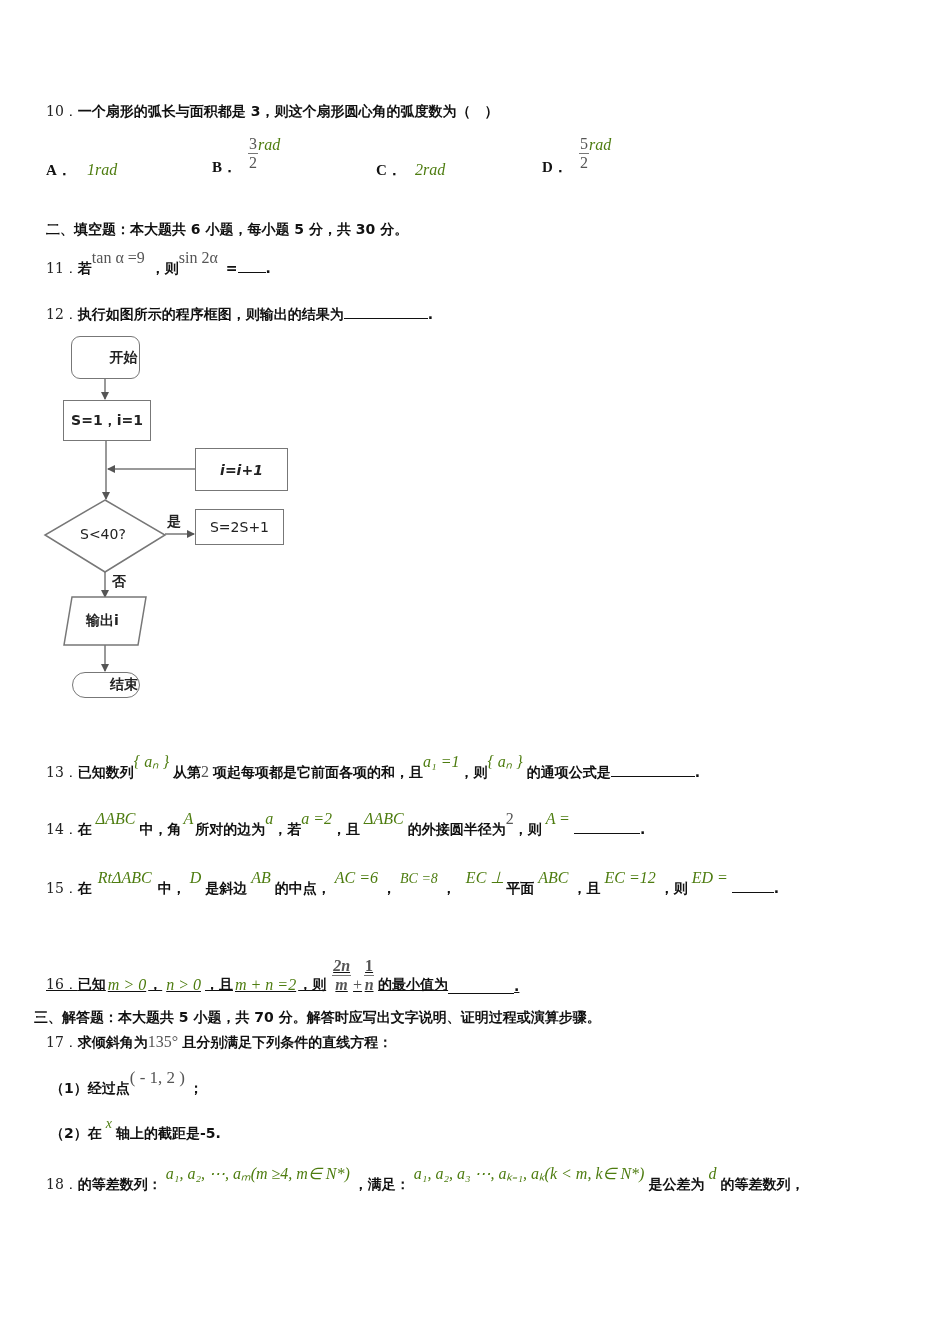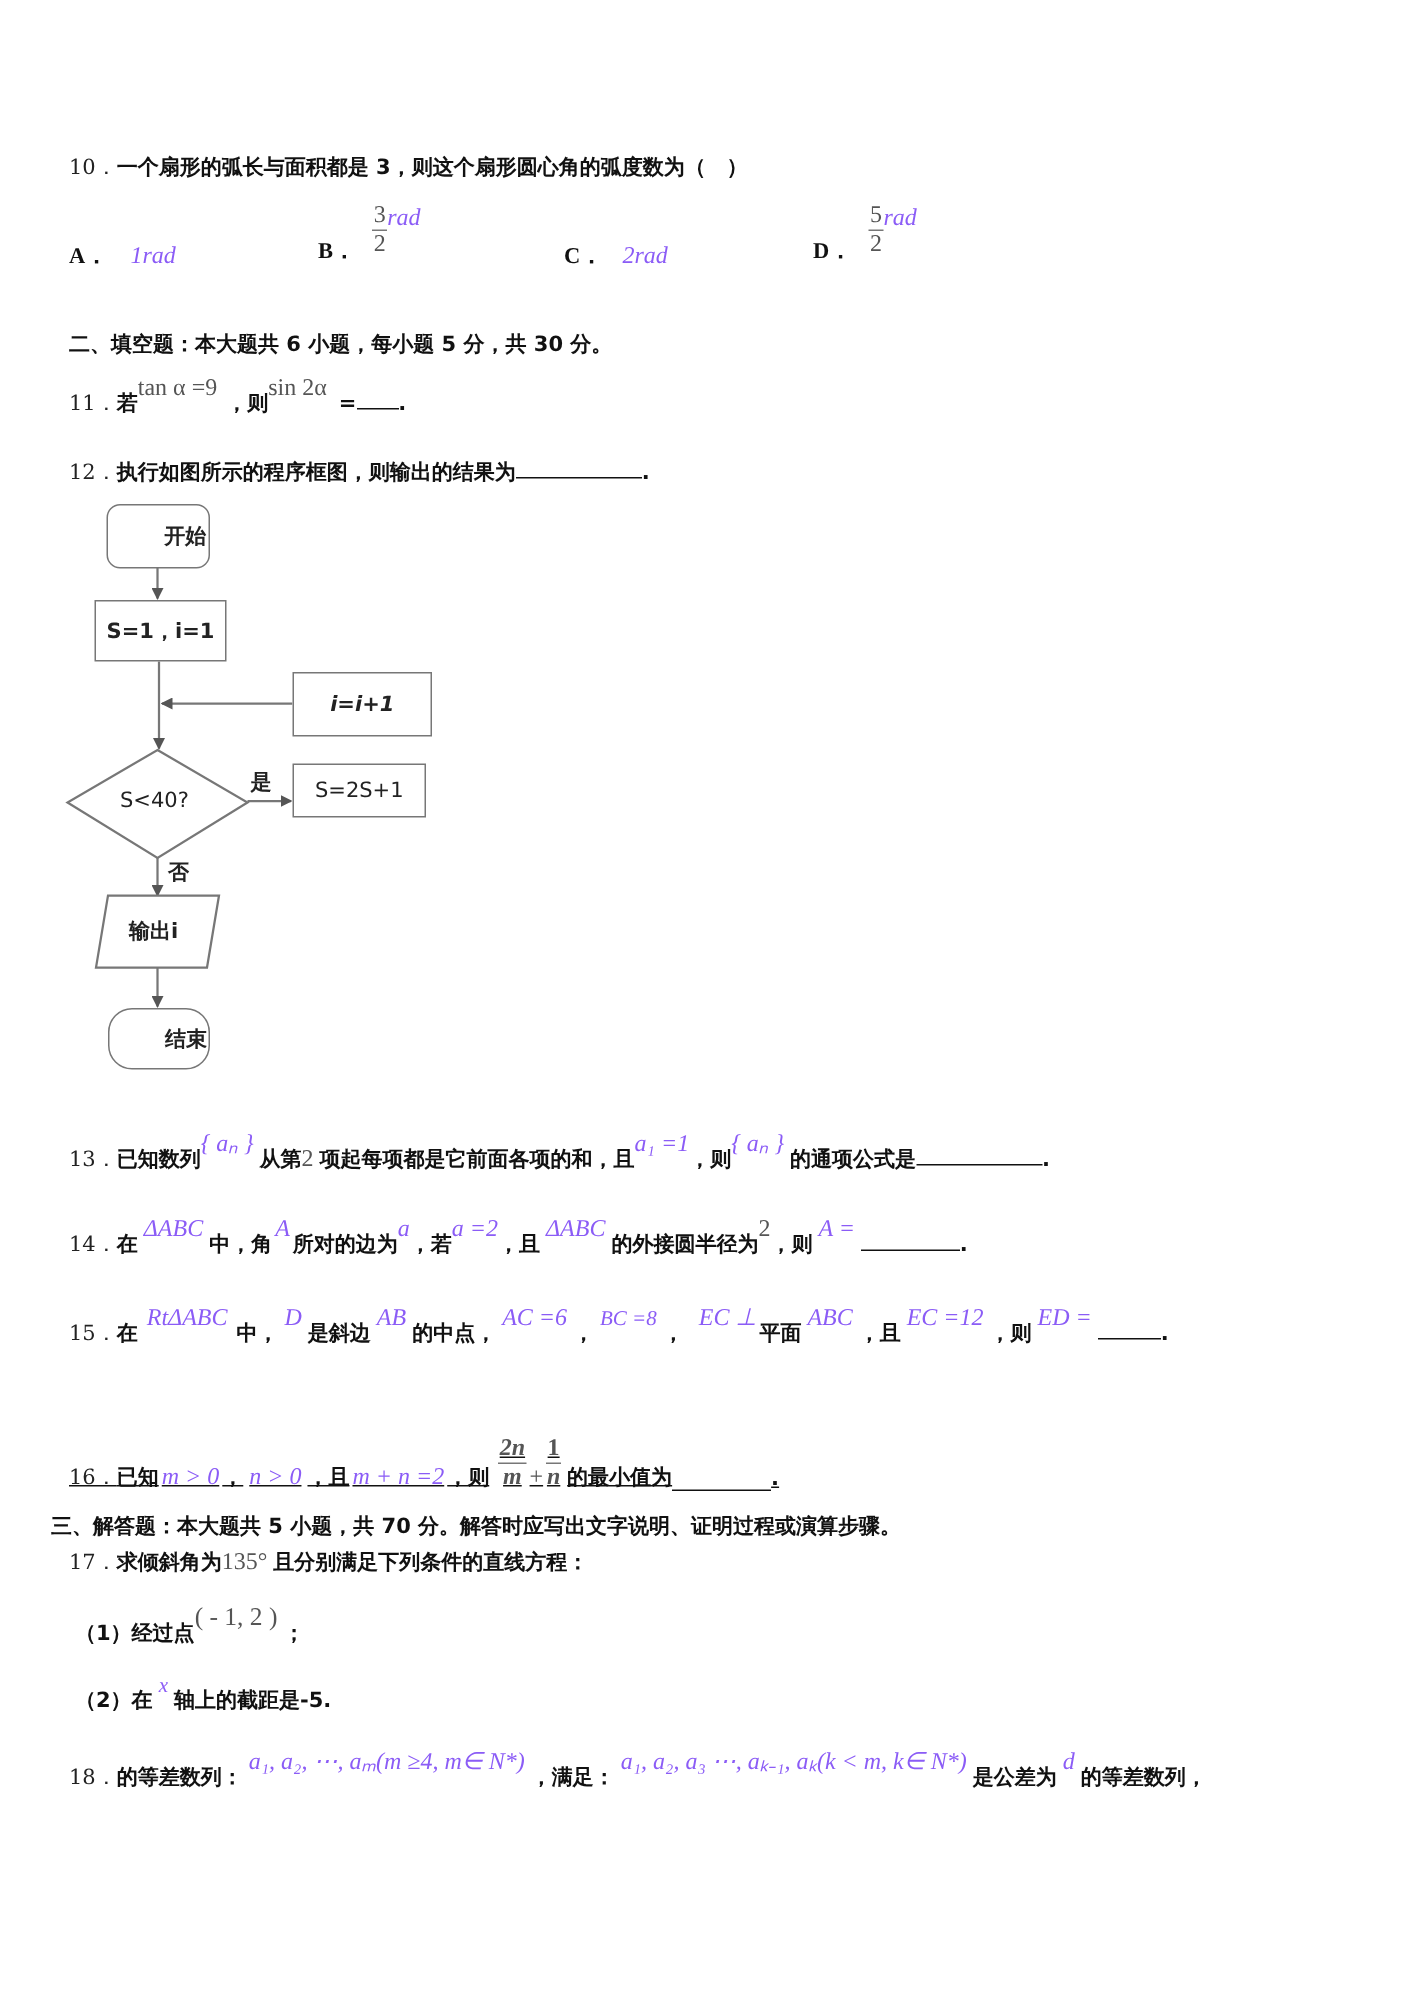--- a/index.html
+++ b/index.html
@@ -1,21 +1,21 @@
 <!DOCTYPE html>
 <html><head>
 <meta charset="utf-8">
 <style>
   html, body { margin: 0; padding: 0; background: #ffffff; }
   body { width: 950px; height: 1344px; position: relative; overflow: hidden;
          font-family: "DejaVu Sans", sans-serif; color: #111; }
   .abs { position: absolute; white-space: nowrap; }
   .q { font-size: 14px; font-weight: bold; }
   .num { font-family: "DejaVu Serif", serif; font-weight: normal; font-size: 14px; color: #222; }
-  .m { font-family: "Liberation Serif", serif; font-style: italic; font-weight: normal; color: #8b5cf6; font-size: 16px; }
+  .m { font-family: "Liberation Serif", serif; font-style: italic; font-weight: normal; color: #4d7c0f; font-size: 16px; }
   .mr { font-family: "Liberation Serif", serif; font-style: normal; font-weight: normal; color: #555; font-size: 16px; }
   .sup { position: relative; top: -10px; }
   .blank { display: inline-block; border-bottom: 1.5px solid #111; height: 14px; vertical-align: baseline; }
   .opt-label { font-family: "Liberation Serif", serif; font-weight: bold; font-size: 15px; }
   .frac { display: inline-block; vertical-align: middle; text-align: center; font-family: "Liberation Serif", serif; color: #555; font-size: 16px; line-height: 18px; }
   .frac .n { display: block; border-bottom: 1px solid #777; padding: 0 1px; }
   .frac .d { display: block; }
   .fc-box { position: absolute; border: 1.5px solid #777; background: #fff; box-sizing: border-box;
             display: flex; align-items: center; justify-content: center;
             font-size: 14px; font-weight: bold; color: #222; }
@@ -81,21 +81,21 @@
     </g>
   </svg>
   <div class="fc-box fc-round" style="left:71px; top:336px; width:69px; height:43px;">开始</div>
   <div class="fc-box" style="left:63px; top:400px; width:88px; height:41px; font-weight:bold;">S=1，i=1</div>
   <div class="fc-box" style="left:195px; top:448px; width:93px; height:43px; font-style:italic;">i=i+1</div>
   <div class="fc-label" style="left:80px; top:526px; font-weight:normal;">S&lt;40?</div>
   <div class="fc-label" style="left:167px; top:513px;">是</div>
   <div class="fc-box" style="left:195px; top:509px; width:89px; height:36px; font-weight:normal;">S=2S+1</div>
   <div class="fc-label" style="left:112px; top:573px;">否</div>
   <div class="fc-label" style="left:86px; top:612px;">输出i</div>
-  <div class="fc-box fc-round" style="left:72px; top:672px; width:68px; height:41px;border-radius:16px;">结束</div>
+  <div class="fc-box fc-round" style="left:72px; top:672px; width:68px; height:26px;border-radius:16px;">结束</div>
 </div>
 
 <div class="abs q" style="left:46px; top:760px;">
   <span class="num">13．</span><span>已知数列</span><span class="m sup">{ aₙ }</span><span style="margin-left:4px;margin-top:15px;">从第</span><span class="mr">2</span><span style="margin-left:4px;">项起每项都是它前面各项的和，且</span><span class="m sup">a₁ =1</span><span>，则</span><span class="m sup">{ aₙ }</span><span style="margin-left:4px;">的通项公式是</span><span class="blank" style="width:84px;"></span><span>.</span>
 </div>
 
 <div class="abs q" style="left:46px; top:819px;">
   <span class="num">14．</span><span>在</span><span class="m sup" style="margin:0 4px;">ΔABC</span><span>中，角</span><span class="m sup" style="margin:0 2px;">A</span><span>所对的边为</span><span class="m sup">a</span><span>，若</span><span class="m sup">a =2</span><span>，且</span><span class="m sup" style="margin:0 4px;">ΔABC</span><span>的外接圆半径为</span><span class="mr sup">2</span><span>，则</span><span class="m sup" style="margin:0 4px;">A =</span><span class="blank" style="width:66px;"></span><span>.</span>
 </div>
 

